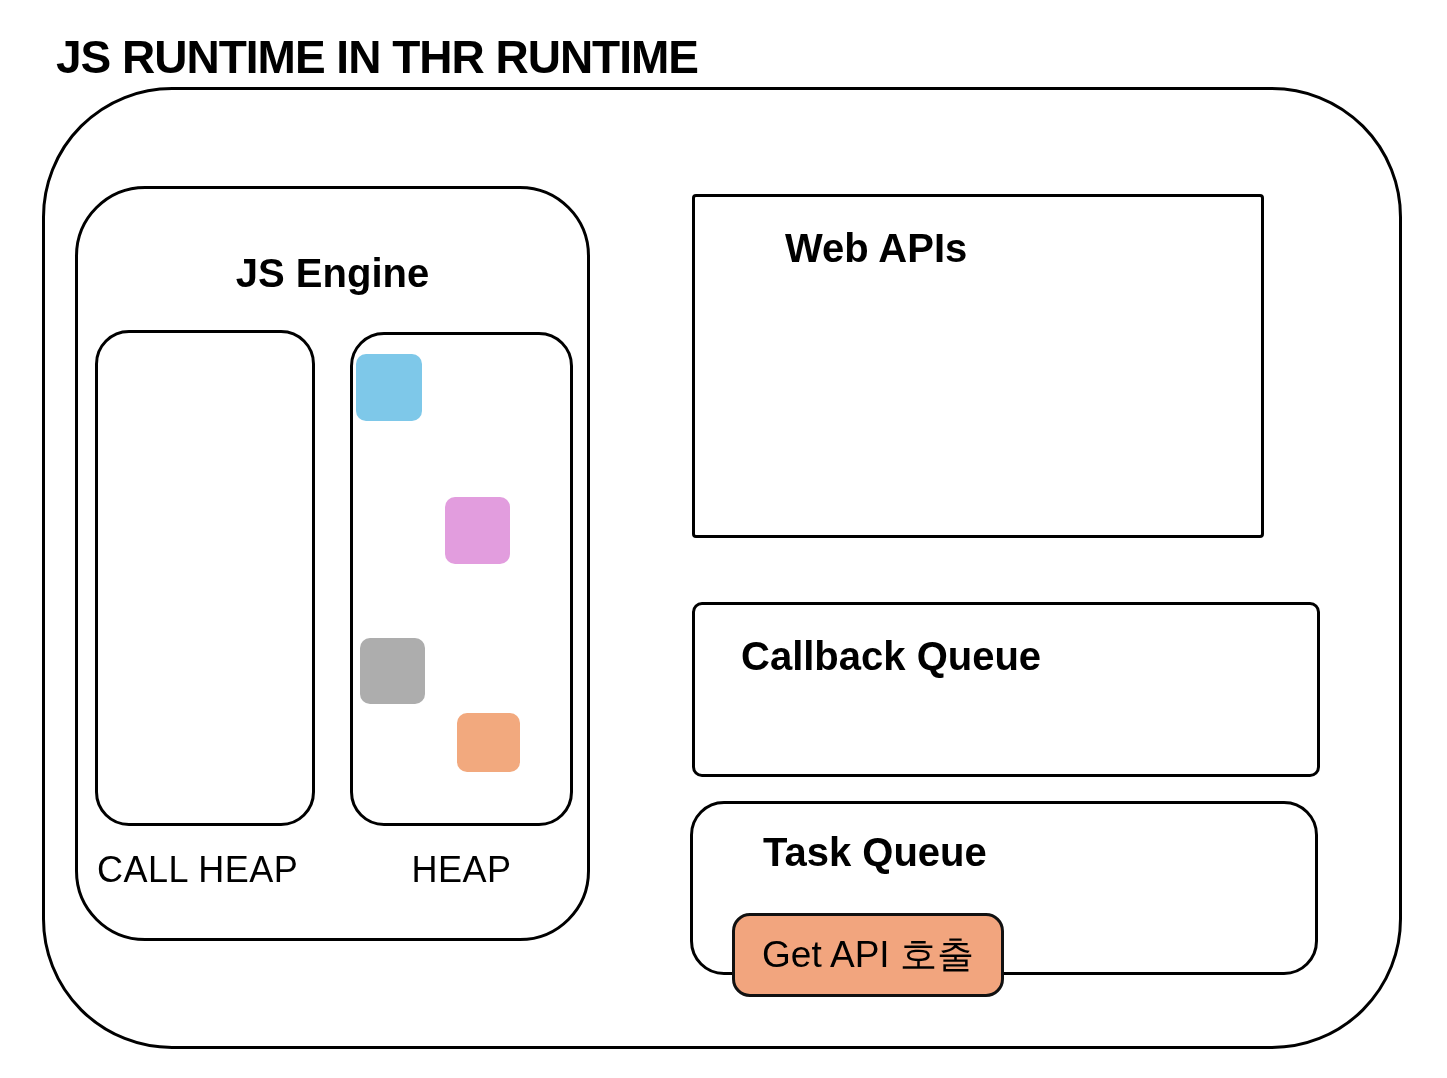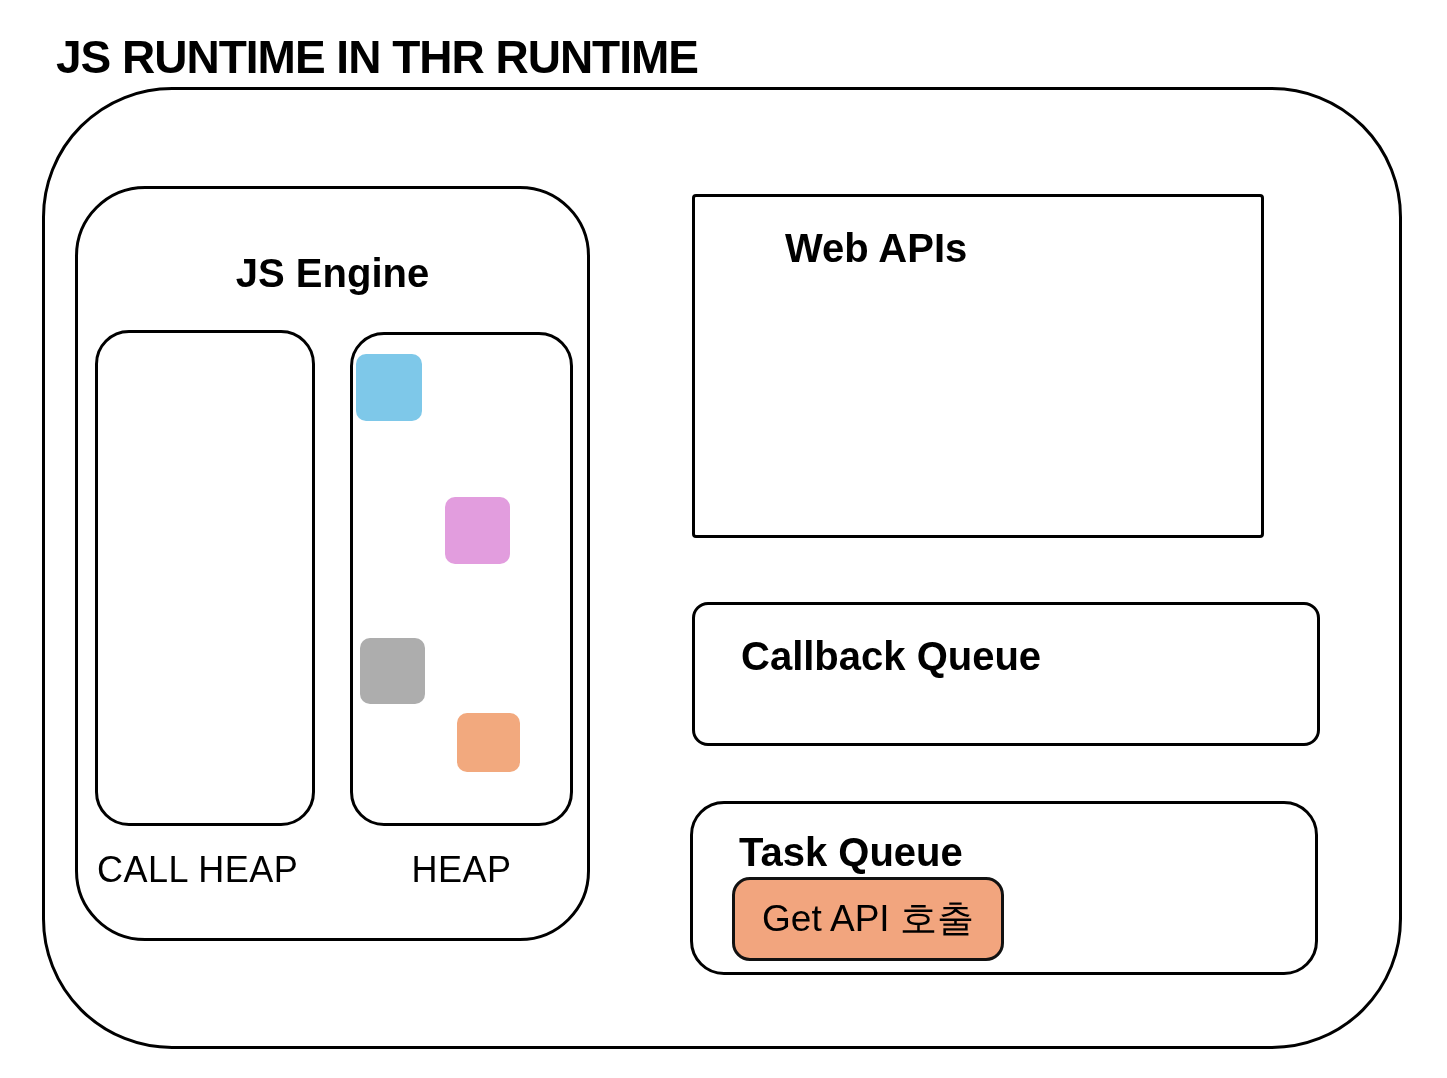--- a/index.html
+++ b/index.html
@@ -79,27 +79,28 @@
   .call-stack-label { left: 19px; }
   .heap-label { left: 272px; width: 223px; text-align: center; }
   .web-apis-box {
     left: 647px; top: 104px;
     width: 572px; height: 344px;
     border-radius: 4px;
     padding-left: 44px;
   }
   .callback-queue-box {
     left: 647px; top: 512px;
-    width: 628px; height: 144px;
-    border-radius: 16px;
+    width: 628px; height: 175px;
+    border-radius: 10px;
   }
   .task-queue-box {
     left: 645px; top: 711px;
     width: 628px; height: 174px;
     border-radius: 34px;
+    padding-left: 24px;
   }
   .box-heading {
     display: block;
     padding: 29px 0 0 46px;
     font-size: 40px;
     font-weight: 700;
     white-space: nowrap;
   }
   .task-queue-box .box-heading { padding-top: 26px; }
   .task-chip {
@@ -150,19 +151,19 @@
       <span class="box-heading">Web APIs</span>
     </div>
 
     <div class="box callback-queue-box">
       <span class="box-heading">Callback Queue</span>
     </div>
 
     <div class="box task-queue-box">
       <span class="box-heading">Task Queue</span>
 
-      <div class="task-chip" style="background: rgb(242, 165, 126); border-color: rgb(17, 17, 17);">
+      <div class="task-chip" style="background: rgb(242, 165, 126); border-color: rgb(17, 17, 17); margin-top: 36px;">
         <span class="task-chip-label">Get API 호출</span>
       </div>
     </div>
 
   </div>
 </div>
 
 </body></html>

